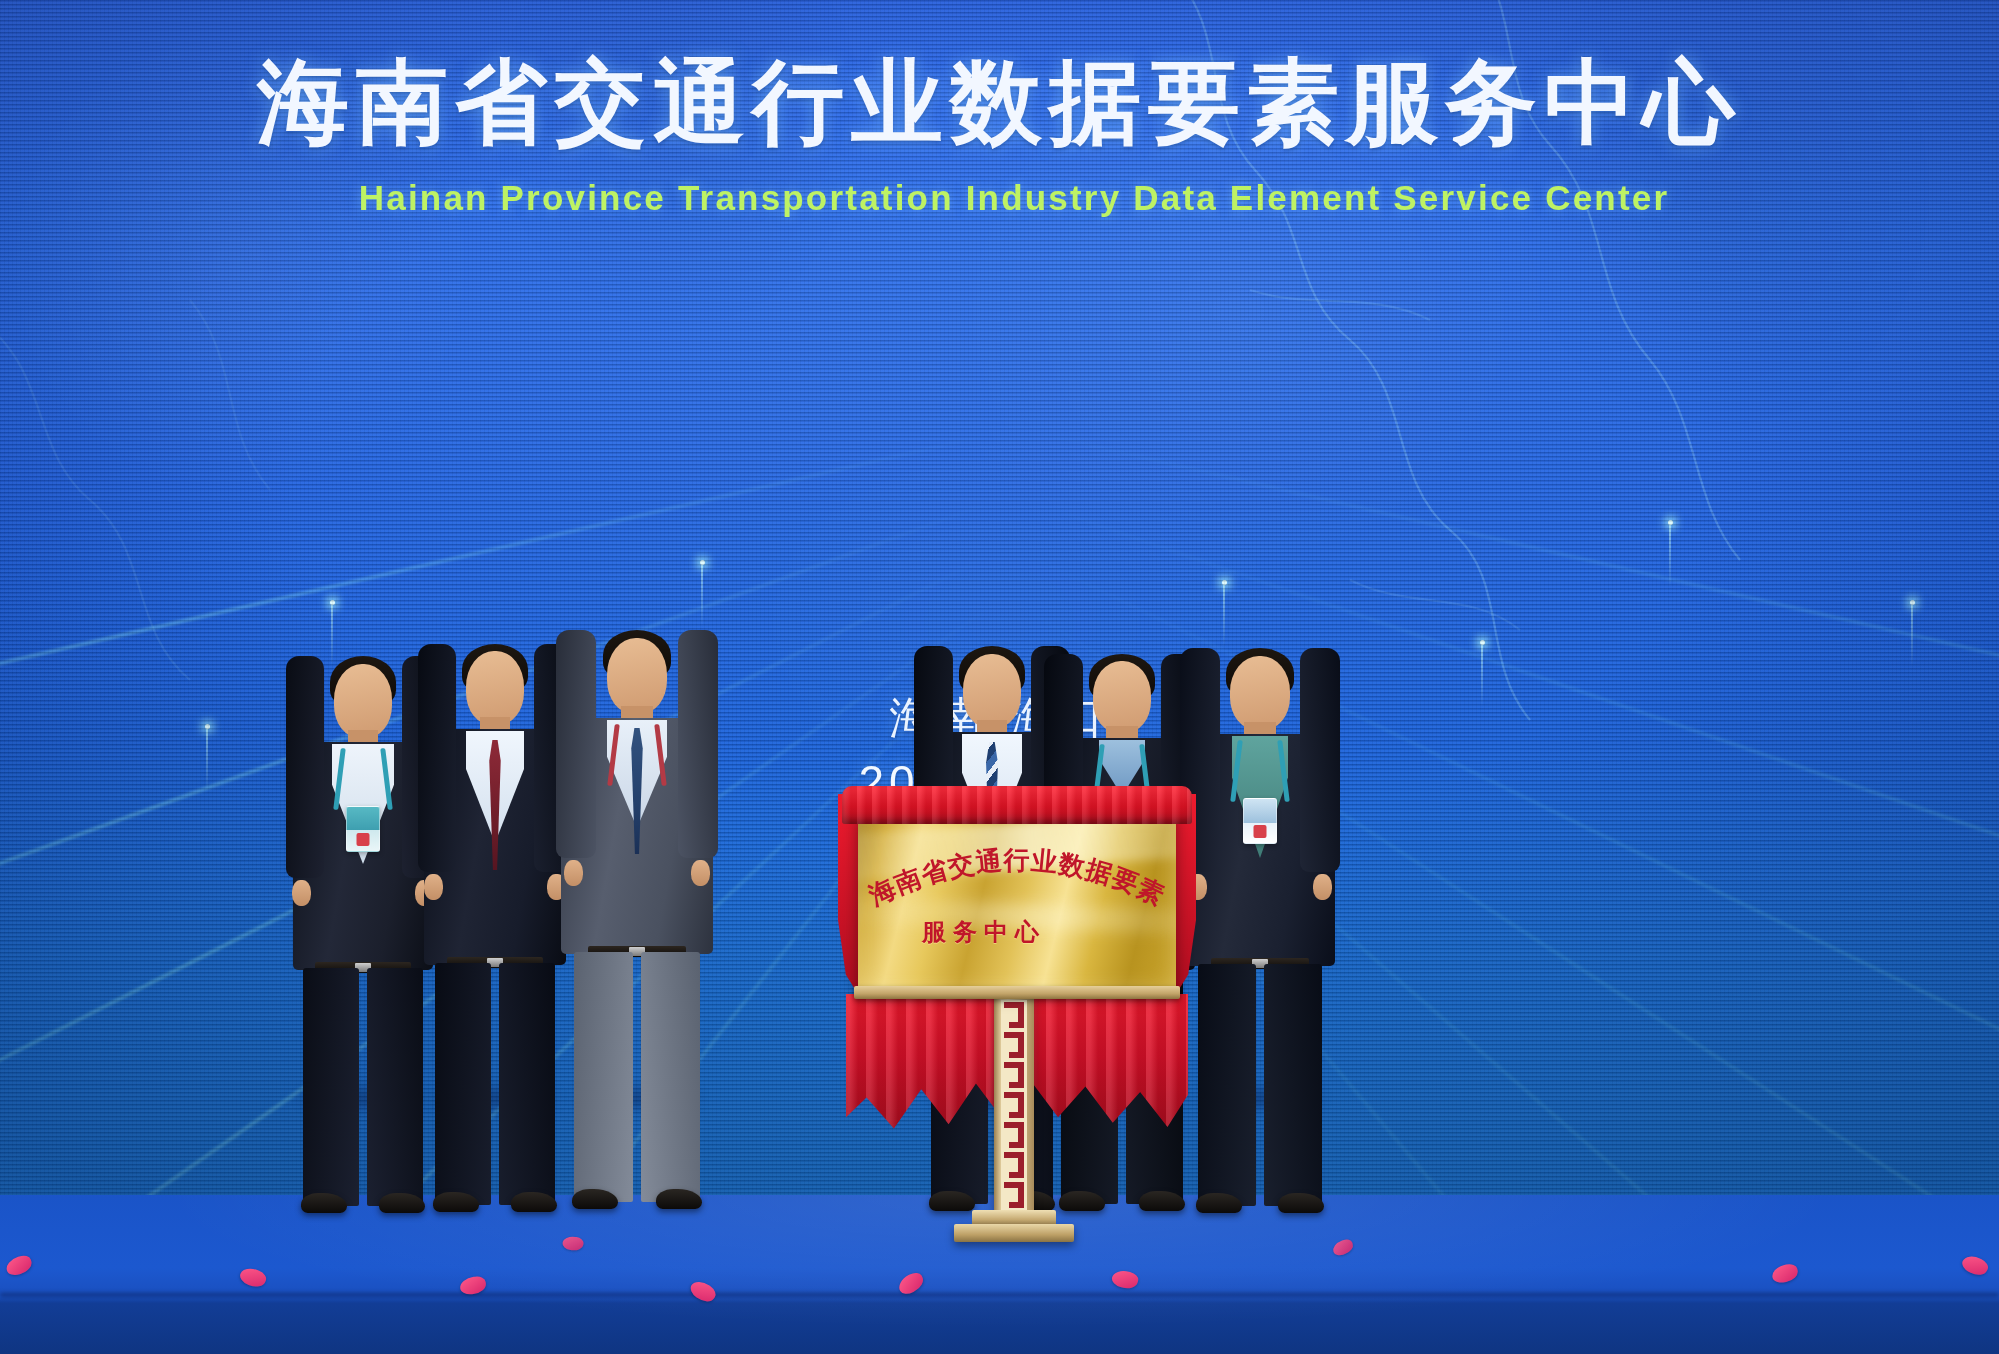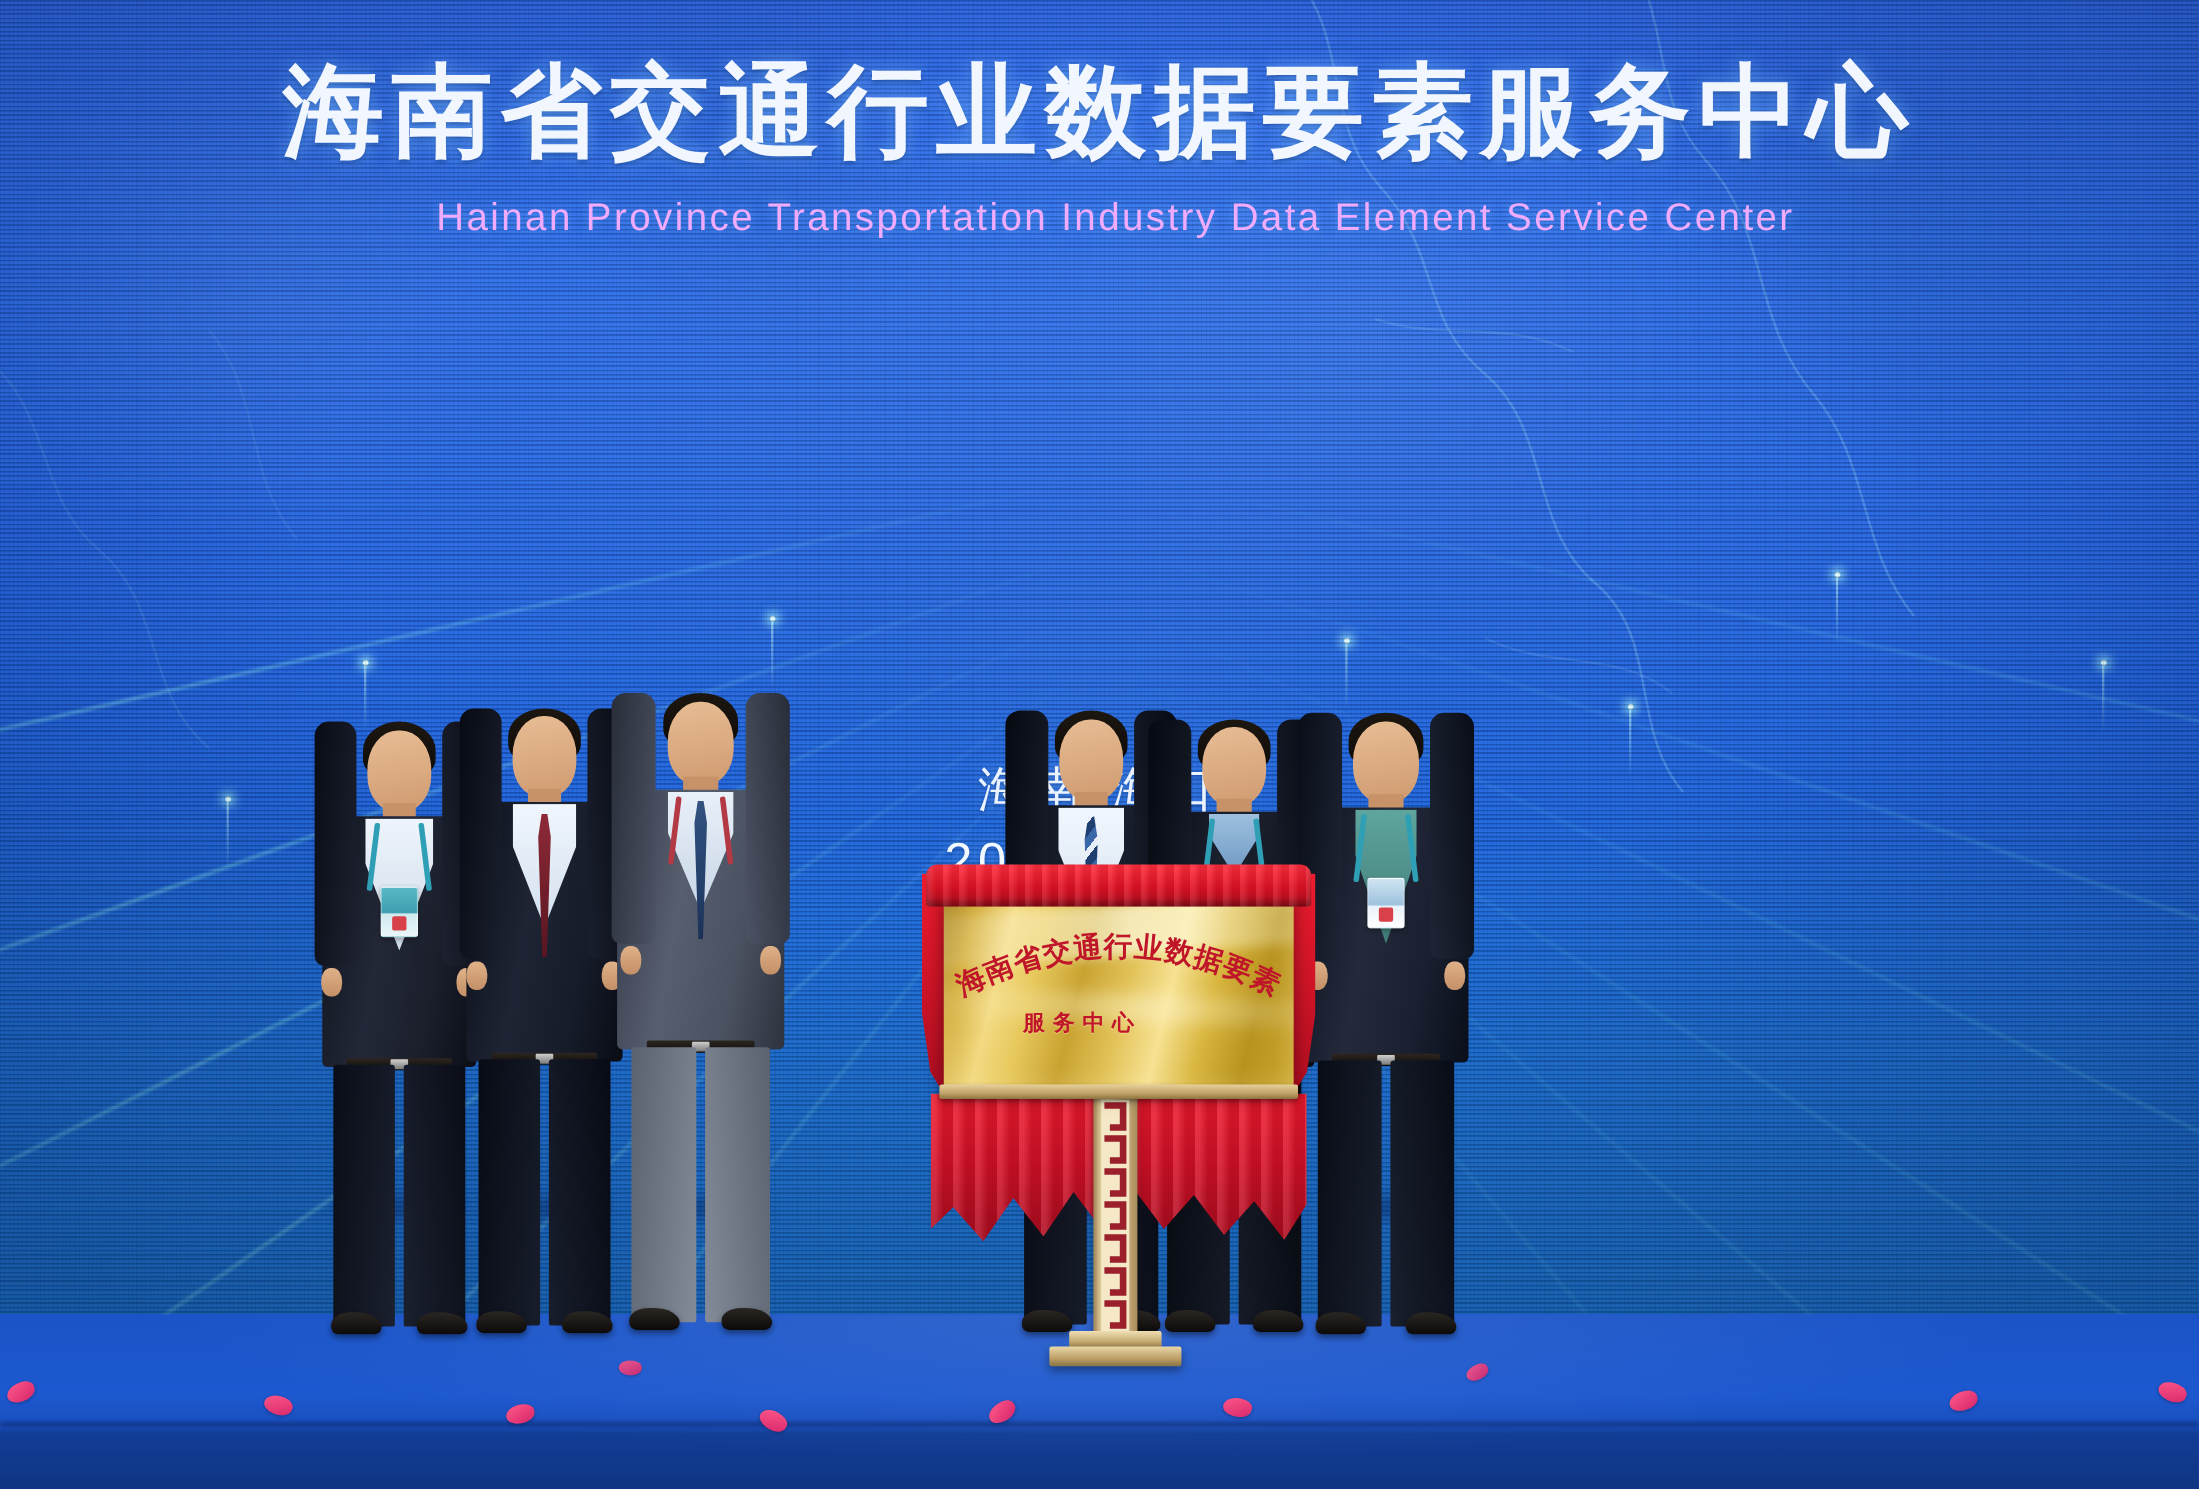--- a/index.html
+++ b/index.html
@@ -51,21 +51,21 @@
       radial-gradient(ellipse 20% 24% at 50% 52%,rgba(255,255,255,.05),transparent 70%);}
   .led-vig{position:absolute;inset:0;pointer-events:none;
     background:radial-gradient(ellipse 78% 72% at 50% 40%,rgba(0,0,0,0) 45%,rgba(2,20,70,.34) 100%);}
 
   
   .scr-text{position:absolute;left:0;width:1999px;text-align:center;color:#eef6ff;
     text-shadow:0 0 16px rgba(120,190,255,.55),0 2px 4px rgba(0,40,120,.5);
     user-select:none;}
   #t-cn{top:56px;font-size:92px;font-weight:700;letter-spacing:7px;line-height:1;
     color:#f2f7ff;}
-  #t-en{top:178px;font-size:35px;font-weight:400;letter-spacing:2.2px;color:#f0abfc;
+  #t-en{top:178px;font-size:35px;font-weight:700;letter-spacing:2.2px;color:#bef264;
     text-shadow:0 0 12px rgba(120,190,255,.5);padding-left:29px;}
   #t-big{top:280px;font-size:148px;font-weight:700;letter-spacing:18px;line-height:1;
     color:#f4f8ff;text-shadow:0 0 26px rgba(130,200,255,.6),0 3px 8px rgba(0,40,120,.45);}
   #t-place{top:689px;font-size:44px;font-weight:400;letter-spacing:6px;color:#eaf3ff;}
   #t-date{top:752px;font-size:46px;font-weight:400;letter-spacing:5px;color:#f2f8ff;}
 
   
   .floor{position:absolute;left:0;top:1195px;width:1999px;height:159px;
     background:linear-gradient(180deg,#1a54c8 0%,#1c58cf 46%,#1a4fbe 64%,#123d96 68%,#0f3582 100%);}
   .floor-sheen{position:absolute;inset:0;
@@ -103,21 +103,21 @@
   .plaque-sheen{position:absolute;left:-10%;top:6%;width:130%;height:26%;
     background:linear-gradient(92deg,rgba(255,255,255,0),rgba(255,252,225,.72),rgba(255,255,255,0));
     transform:rotate(-4deg);filter:blur(5px);}
   .plaque-sheen2{position:absolute;left:-10%;top:52%;width:130%;height:14%;
     background:linear-gradient(92deg,rgba(255,255,255,0),rgba(255,250,215,.42),rgba(255,255,255,0));
     transform:rotate(2deg);filter:blur(7px);}
   .plaque-arc{position:absolute;left:0;top:0;width:318px;height:110px;}
   .plaque-arc text{font-family:"DejaVu Sans","Liberation Sans",sans-serif;font-size:26px;font-weight:700;
     fill:#c0162a;letter-spacing:1px;}
   .plaque-line2{position:absolute;left:0;top:106px;width:252px;text-align:center;
-    font-size:20px;font-weight:700;color:#c0162a;letter-spacing:7px;
+    font-size:24px;font-weight:700;color:#c0162a;letter-spacing:7px;
     text-shadow:0 1px 0 rgba(255,230,160,.55);}
   .plaque-rail{position:absolute;left:12px;top:200px;width:326px;height:13px;border-radius:2px;
     background:linear-gradient(180deg,#e6cf9a,#c2a368 60%,#8d7440);
     box-shadow:0 2px 5px rgba(0,0,0,.4);}
 
   .post{position:absolute;left:152px;top:210px;width:40px;height:218px;
     background:linear-gradient(90deg,#9b8052 0%,#e3cf9f 18%,#f2e4bd 34%,#d9c492 62%,#a88b5a 100%);
     box-shadow:0 2px 8px rgba(0,0,0,.35);}
   .post-lattice{position:absolute;left:7px;top:4px;width:26px;height:210px;overflow:hidden;}
   .post-base1{position:absolute;left:130px;top:424px;width:84px;height:16px;border-radius:2px;

